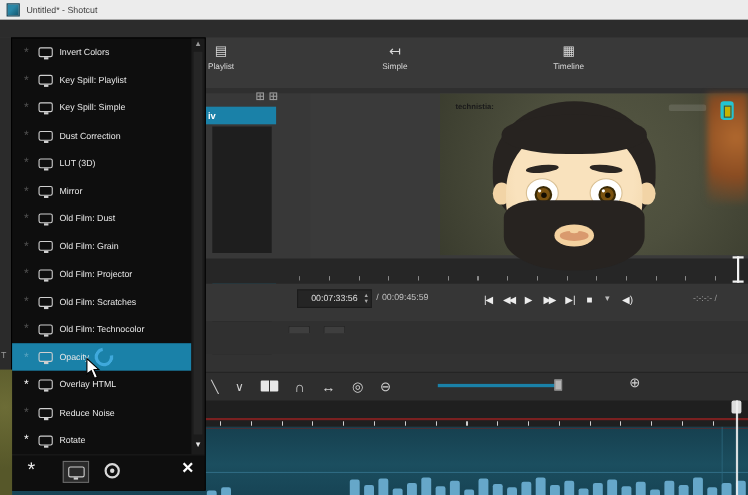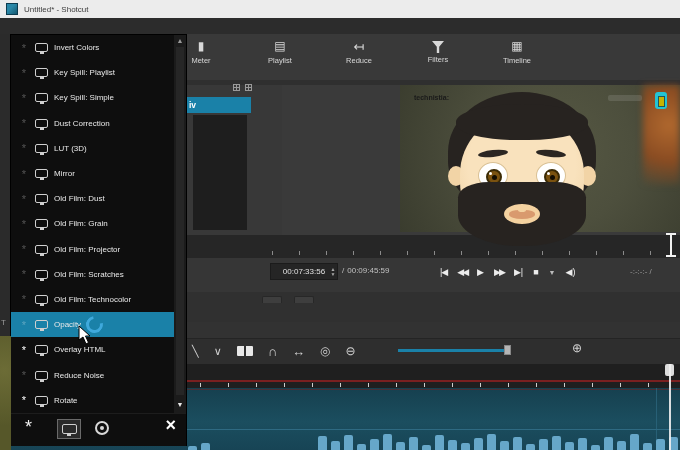--- a/index.html
+++ b/index.html
@@ -200,35 +200,27 @@
       <span class="menu-item"></span>
       <span class="menu-item"></span>
     </div>
 
   <div id="left-strip"></div>
   <span id="edge-letter">T</span>
   <div id="olive-strip"></div>
 
   <div id="toolbar">
 
-  <div class="tb-item">
-        <span class="tb-icon meter-icon"></span>
-        <span class="tb-label">Meter</span>
-      </div>
       <div class="tb-item">
         <span class="tb-icon playlist-icon"></span>
         <span class="tb-label">Playlist</span>
       </div>
       <div class="tb-item">
         <span class="tb-icon history-icon"></span>
-        <span class="tb-label">Reduce</span>
-      </div>
-      <div class="tb-item">
-        <span class="tb-icon filter-icon"></span>
-        <span class="tb-label">Filters</span>
+        <span class="tb-label">Simple</span>
       </div>
       <div class="tb-item">
         <span class="tb-icon timeline-icon"></span>
         <span class="tb-label">Timeline</span>
       </div>
     </div>
 
   <div id="fp-top-strip"></div>
   <div id="fp-body"></div>
   <div id="fp-copy-icons">

